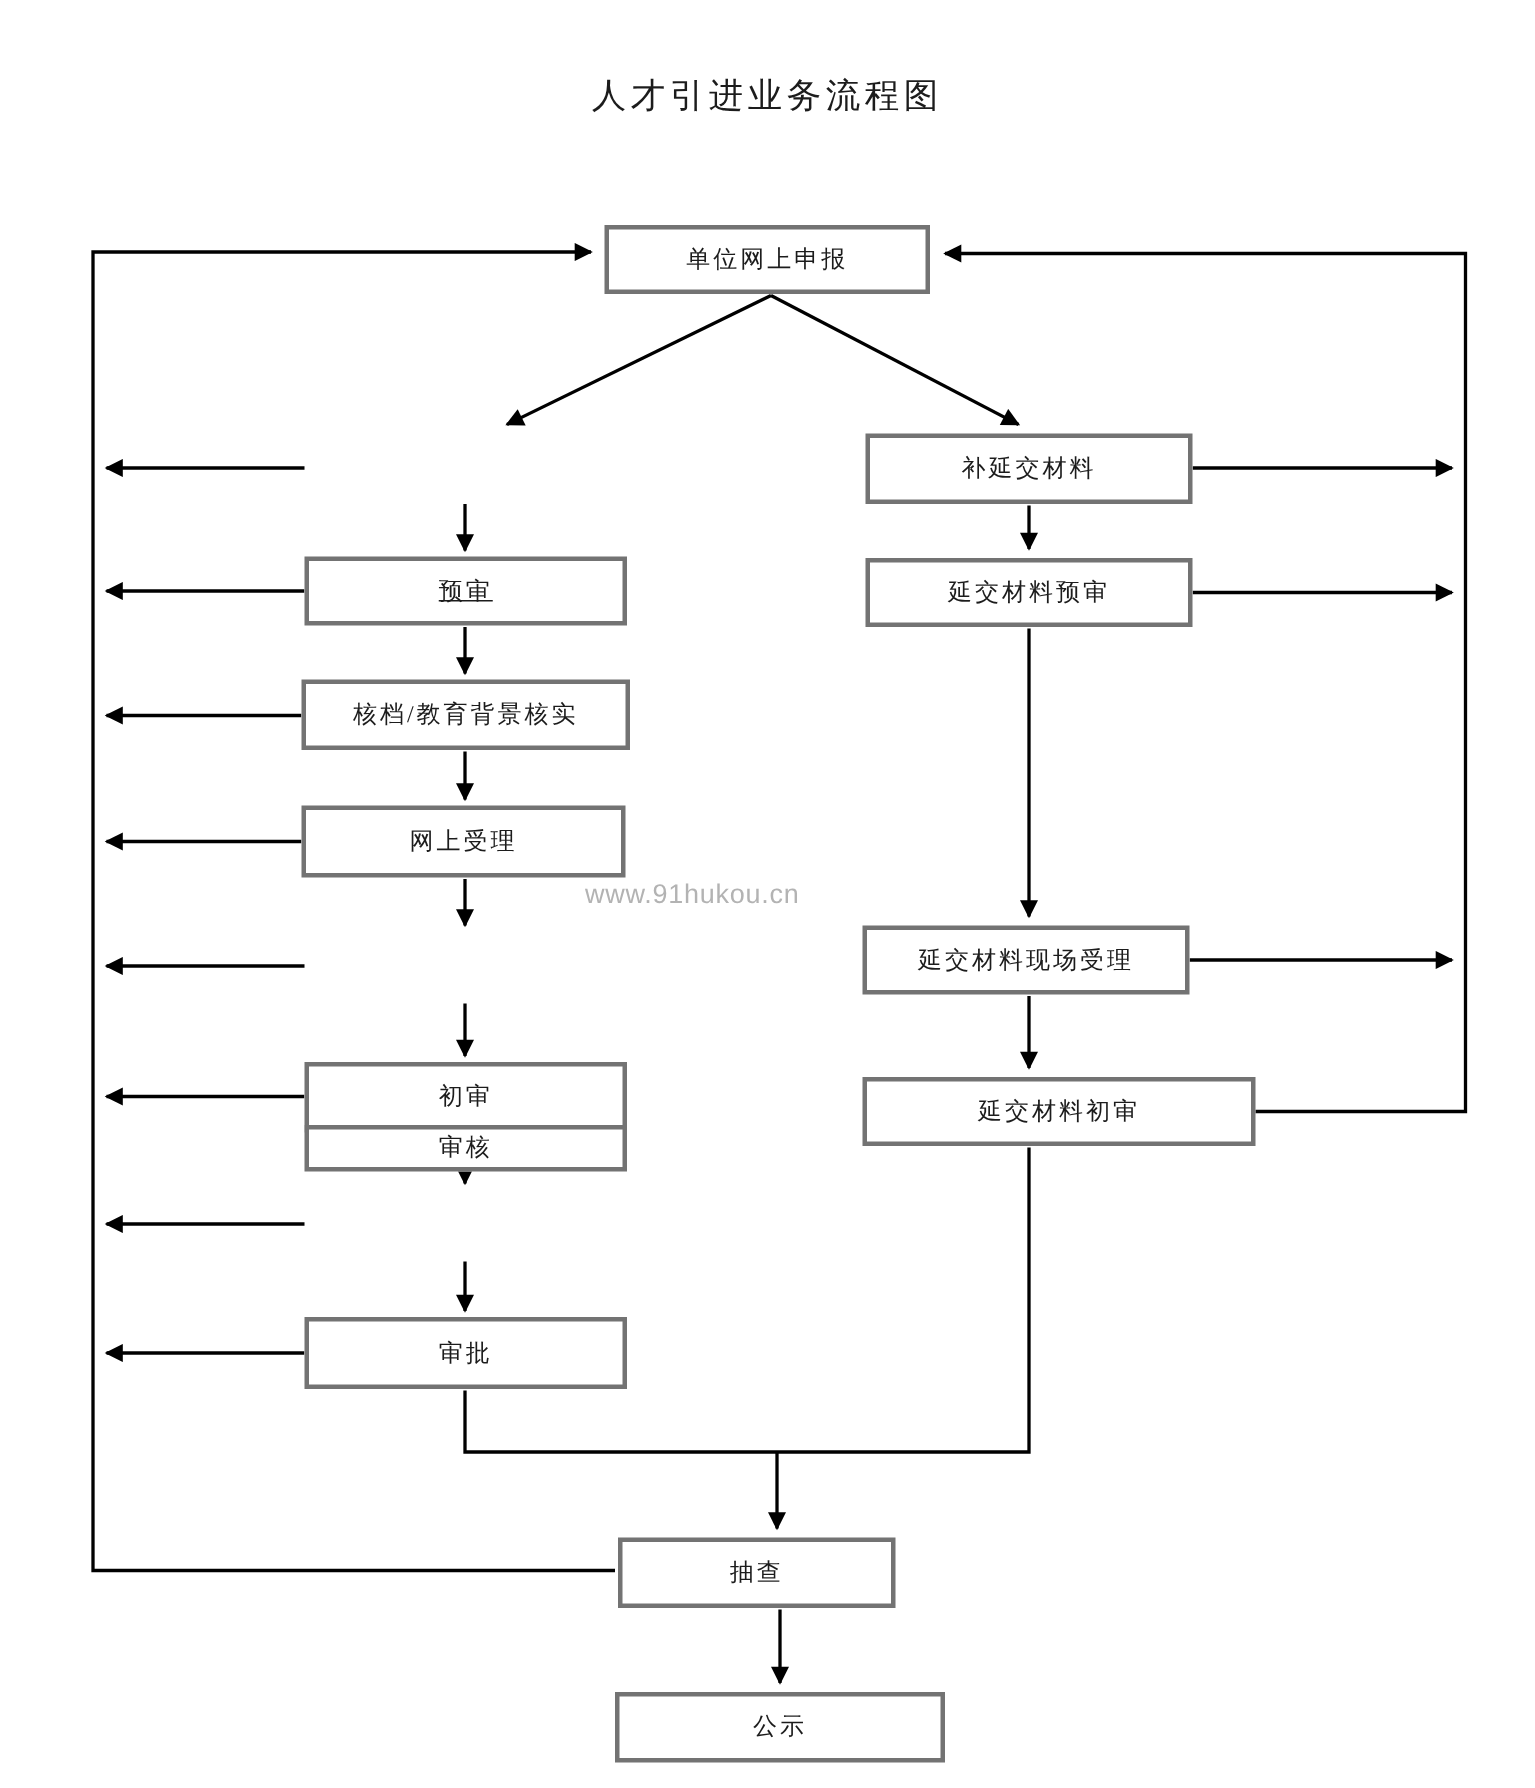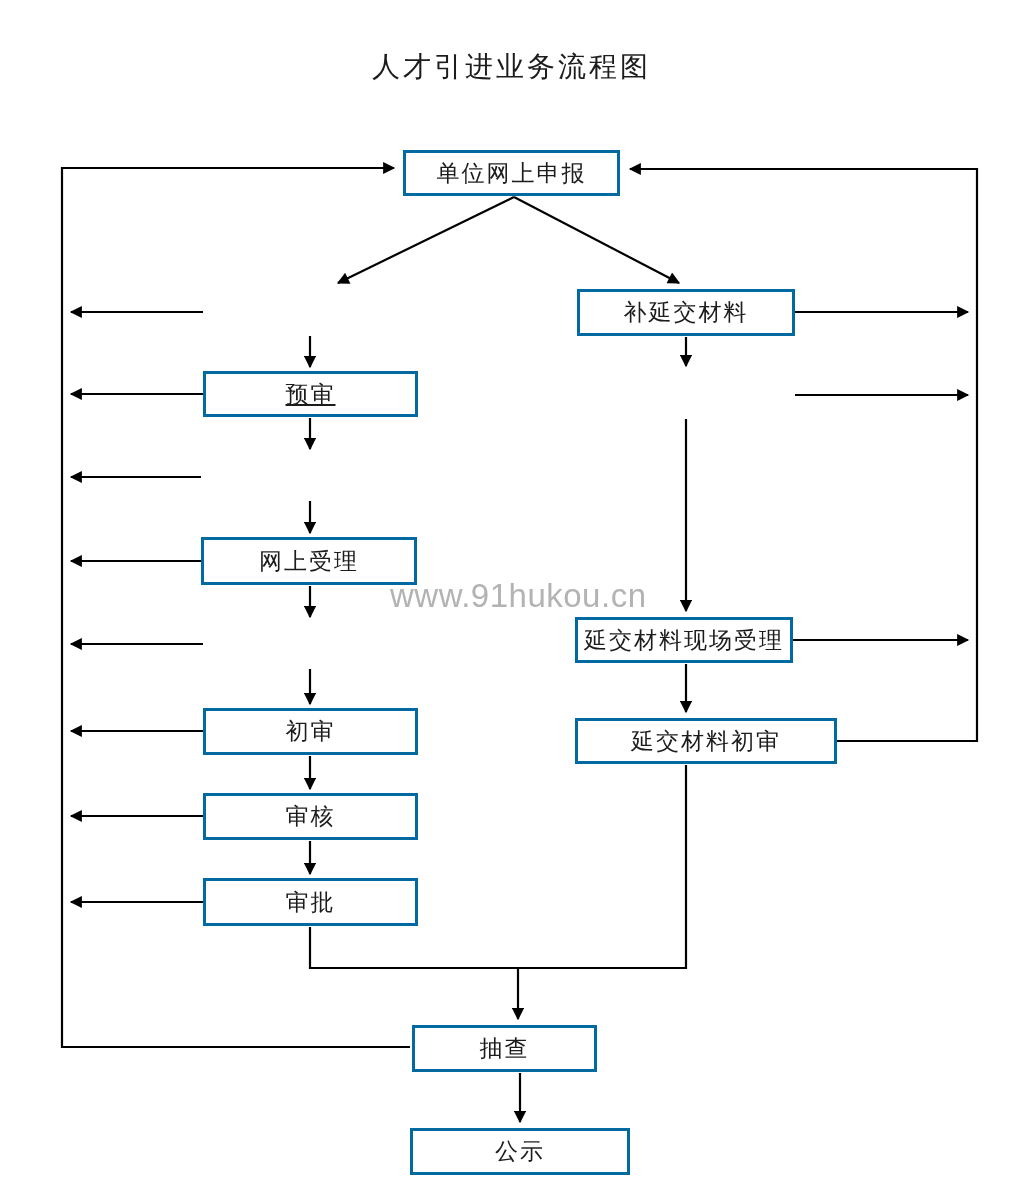--- a/index.html
+++ b/index.html
@@ -6,47 +6,47 @@
   #stage{
     position:relative;
     width:1023px;height:1192px;
     background:#ffffff;
     font-family:"Liberation Serif","DejaVu Serif",serif;
     overflow:hidden;
   }
   .title{
     position:absolute;left:0;top:48px;width:1023px;
     text-align:center;
-    font-size:28px;letter-spacing:3px;color:#1c1c1c;
+    font-size:23px;letter-spacing:3px;color:#1c1c1c;
   }
   .watermark{
     position:absolute;left:390px;top:580px;width:246px;height:32px;
     text-align:left;line-height:32px;
     font-family:"Liberation Sans","DejaVu Sans",sans-serif;
-    font-size:33px;color:#b3b3b3;letter-spacing:0.5px;
+    font-size:18px;color:#b3b3b3;letter-spacing:0.5px;
   }
   svg.wires{position:absolute;left:0;top:0;width:1023px;height:1192px;}
   svg.wires path{stroke:#000000;stroke-width:2.2;fill:none;}
   .node{
     position:absolute;
-    border:3px solid #0369a1;
+    border:3px solid #737373;
     background:#ffffff;
     display:flex;align-items:center;justify-content:center;
-    font-size:23px;letter-spacing:2px;color:#1c1c1c;
+    font-size:16px;letter-spacing:2px;color:#1c1c1c;
     box-sizing:border-box;
   }
   
   #n-declare    {left:403px;top:150px; width:217px;height:46px;}
   #n-complete   {left:203px;top:289px; width:215px;height:46px;}
   #n-prereview  {left:203px;top:371px; width:215px;height:46px;text-decoration:underline;}
   #n-archive    {left:201px;top:453px; width:219px;height:47px;}
   #n-onlineacc  {left:201px;top:537px; width:216px;height:48px;}
   #n-onsiteacc  {left:203px;top:621px; width:215px;height:47px;}
   #n-firstrev   {left:203px;top:708px; width:215px;height:47px;}
-  #n-review     {left:203px;top:793px; width:215px;height:47px;}
+  #n-review     {left:203px;top:750px; width:215px;height:31px;}
   #n-approval   {left:203px;top:878px; width:215px;height:48px;}
   #n-supplement {left:577px;top:289px; width:218px;height:47px;}
   #n-lateprerev {left:577px;top:372px; width:218px;height:46px;}
   #n-lateonsite {left:575px;top:617px; width:218px;height:46px;}
   #n-latefirst  {left:575px;top:718px; width:262px;height:46px;}
   #n-spotcheck  {left:412px;top:1025px;width:185px;height:47px;}
   #n-publicity  {left:410px;top:1128px;width:220px;height:47px;}
 </style>
 </head>
 <body>
@@ -94,25 +94,27 @@
     <path d="M203 816 H71" marker-end="url(#ah)"></path>
     <path d="M203 902 H71" marker-end="url(#ah)"></path>
 
     <path d="M795 312 H968" marker-end="url(#ah)"></path>
     <path d="M795 395 H968" marker-end="url(#ah)"></path>
     <path d="M793 640 H968" marker-end="url(#ah)"></path>
   </svg>
 
   <div class="node" id="n-declare">单位网上申报</div>
   <div class="node" id="n-prereview">预审</div>
+  <div class="node" id="n-archive">核档/教育背景核实</div>
   <div class="node" id="n-onlineacc">网上受理</div>
   <div class="node" id="n-firstrev">初审</div>
   <div class="node" id="n-review">审核</div>
   <div class="node" id="n-approval">审批</div>
   <div class="node" id="n-supplement">补延交材料</div>
+  <div class="node" id="n-lateprerev">延交材料预审</div>
   <div class="node" id="n-lateonsite">延交材料现场受理</div>
   <div class="node" id="n-latefirst">延交材料初审</div>
   <div class="node" id="n-spotcheck">抽查</div>
   <div class="node" id="n-publicity">公示</div>
 
   <div class="watermark">www.91hukou.cn</div>
 
 </div>
 
 </body></html>

